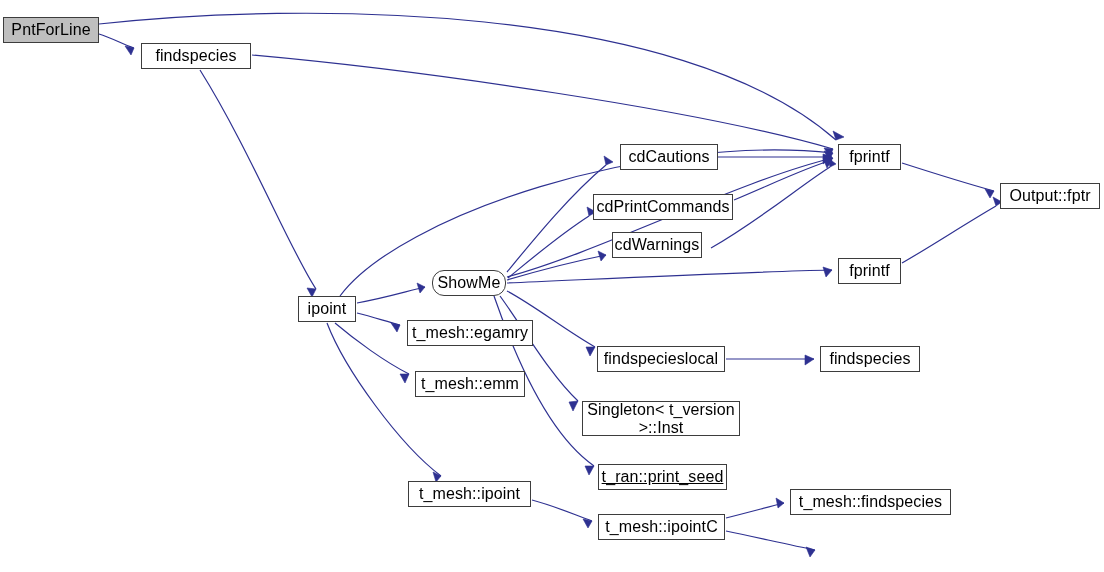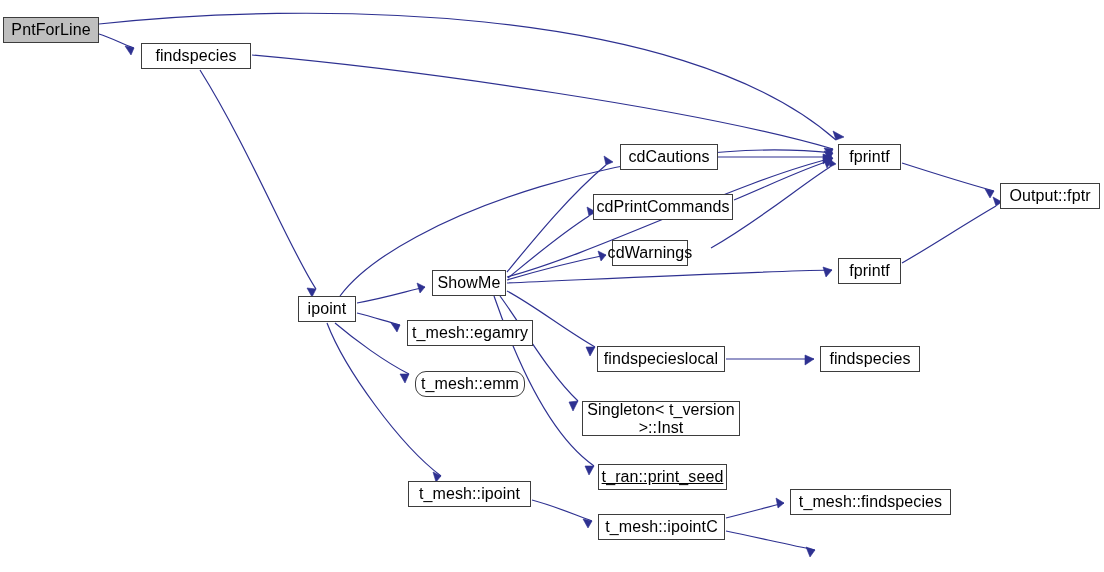--- a/index.html
+++ b/index.html
@@ -170,29 +170,29 @@
       </g>
       <g>
         <path class="edge-path" d="M726,531 C755,537 790,545 815,550" stroke="#2e3191"></path>
         <path class="edge-head" d="M815,550 l-9,-3 l4,10 z" fill="#2e3191" stroke="#2e3191" stroke-width="3.2" stroke-linejoin="miter"></path>
       </g>
     </svg>
   <div id="node-layer">
       <div class="node current" style="left: 3px; top: 17px; width: 96px; height: 26px;"><span class="node-label">PntForLine</span></div>
       <div class="node" style="left: 141px; top: 43px; width: 110px; height: 26px;"><span class="node-label">findspecies</span></div>
       <div class="node" style="left: 298px; top: 296px; width: 58px; height: 26px;"><span class="node-label">ipoint</span></div>
-      <div class="node" style="left: 432px; top: 270px; width: 74px; height: 26px;"><span class="node-label">ShowMe</span></div>
+      <div class="node" style="left: 432px; top: 270px; width: 74px; height: 26px; border-radius: 12px;"><span class="node-label">ShowMe</span></div>
       <div class="node" style="left: 612px; top: 144px; width: 98px; height: 26px; margin-left: 8px;"><span class="node-label">cdCautions</span></div>
       <div class="node" style="left: 593px; top: 194px; width: 140px; height: 26px;"><span class="node-label">cdPrintCommands</span></div>
-      <div class="node" style="left: 612px; top: 240px; width: 76px; height: 26px;"><span class="node-label">cdWarnings</span></div>
+      <div class="node" style="left: 612px; top: 232px; width: 90px; height: 26px;"><span class="node-label">cdWarnings</span></div>
       <div class="node" style="left: 838px; top: 144px; width: 63px; height: 26px;"><span class="node-label">fprintf</span></div>
       <div class="node" style="left: 838px; top: 258px; width: 63px; height: 26px;"><span class="node-label">fprintf</span></div>
       <div class="node" style="left: 1000px; top: 183px; width: 100px; height: 26px;"><span class="node-label">Output::fptr</span></div>
       <div class="node" style="left: 407px; top: 320px; width: 126px; height: 26px;"><span class="node-label">t_mesh::egamry</span></div>
-      <div class="node" style="left: 415px; top: 371px; width: 110px; height: 26px; border-radius: 11px;"><span class="node-label">t_mesh::emm</span></div>
+      <div class="node" style="left: 415px; top: 371px; width: 110px; height: 26px;"><span class="node-label">t_mesh::emm</span></div>
       <div class="node" style="left: 597px; top: 346px; width: 128px; height: 26px;"><span class="node-label">findspecieslocal</span></div>
       <div class="node" style="left: 820px; top: 346px; width: 100px; height: 26px;"><span class="node-label">findspecies</span></div>
       <div class="node" style="left: 582px; top: 401px; width: 158px; height: 35px;"><span class="node-label">Singleton&lt; t_version
 &gt;::Inst</span></div>
       <div class="node" style="left: 598px; top: 464px; width: 129px; height: 26px; text-decoration: underline;"><span class="node-label">t_ran::print_seed</span></div>
       <div class="node" style="left: 408px; top: 481px; width: 123px; height: 26px;"><span class="node-label">t_mesh::ipoint</span></div>
       <div class="node" style="left: 598px; top: 514px; width: 127px; height: 26px;"><span class="node-label">t_mesh::ipointC</span></div>
       <div class="node" style="left: 790px; top: 489px; width: 161px; height: 26px;"><span class="node-label">t_mesh::findspecies</span></div>
     </div>
 </div>

